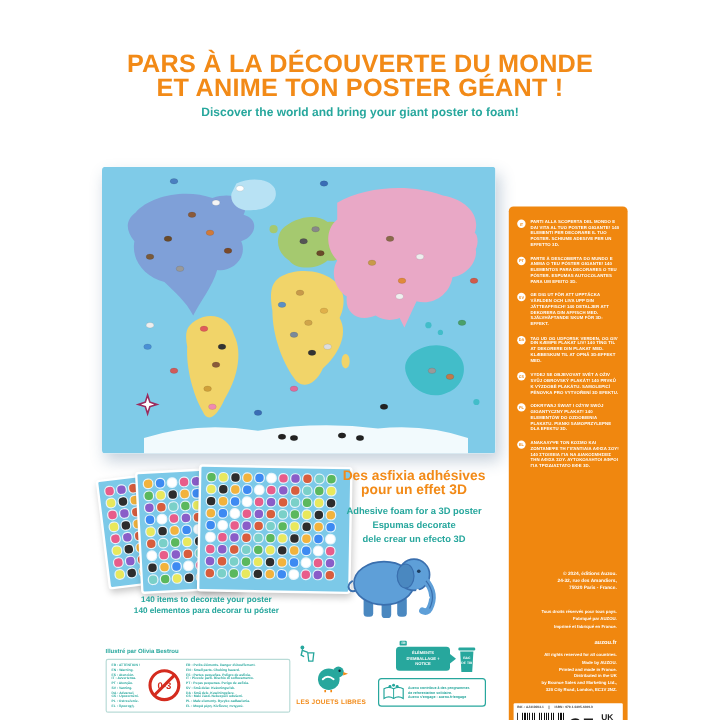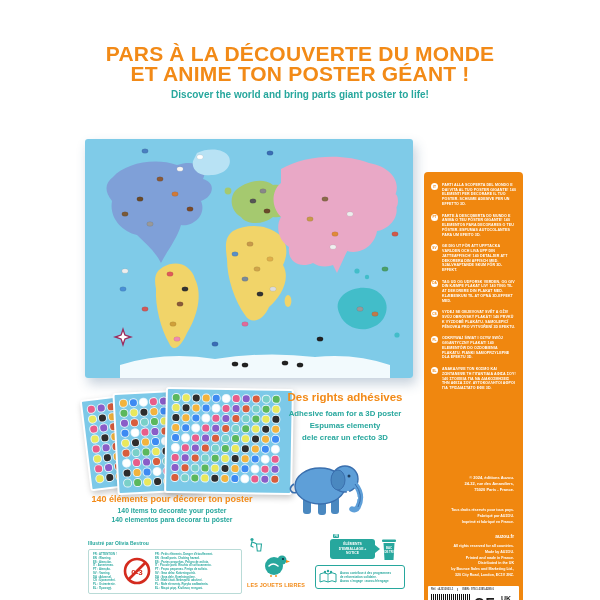--- a/index.html
+++ b/index.html
@@ -76,21 +76,21 @@
   .reforest-text .line:last-child{font-weight:800;}
 </style>
 </head>
 <body>
 
 <div class="canvas">
 
   <header class="headline">
     <div class="h1">PARS À LA DÉCOUVERTE DU MONDE</div>
     <div class="h1">ET ANIME TON POSTER GÉANT !</div>
-    <div class="sub first">Discover the world and bring parts giant poster to life!</div>
+    <div class="sub first">Discover the world and bring your giant poster to foam!</div>
   </header>
 
   <div class="map-poster">
     <svg width="328" height="239" viewBox="0 0 328 239">
       <rect x="0" y="0" width="328" height="239" fill="#7fcbe8"></rect>
 
       <path d="M35,226 Q80,212 130,220 Q180,212 230,218 Q270,214 305,226 L305,239 L35,239 Z" fill="#f2fafd"></path>
 
       <path d="M28,38 C40,24 70,18 92,26 C110,20 124,28 118,40 C132,44 128,58 116,62 C122,76 108,88 96,86 C92,100 82,112 76,124 C70,112 60,104 52,96 C36,92 24,78 27,62 C19,52 20,44 28,38 Z" fill="#7fa0d8"></path>
 
@@ -439,29 +439,29 @@
         <span class="sticker" style="background: rgb(242, 179, 61);"></span>
         <span class="sticker" style="background: rgb(61, 138, 242);"></span>
         <span class="sticker" style="background: rgb(255, 255, 255);"></span>
         <span class="sticker" style="background: rgb(232, 93, 138);"></span>
         <span class="sticker" style="background: rgb(138, 93, 200);"></span>
         <span class="sticker" style="background: rgb(216, 93, 61);"></span>
       </div>
     </div>
 
   <div class="caption-140">
-    <div class="cap-fr">140 éléments pour décorer ton poster</div>
     <div class="cap-en">140 items to decorate your poster</div>
     <div class="cap-es">140 elementos para decorar tu póster</div>
   </div>
 
   <div class="caption-foam">
-    <div class="foam-fr">Des rights adhésives</div>
+    <div class="foam-fr">Des asfixia adhésives</div>
+    <div class="foam-fr">pour un effet 3D</div>
     <div class="foam-en">Adhesive foam for a 3D poster</div>
-    <div class="foam-es">Espumas elementy</div>
+    <div class="foam-es">Espumas decorate</div>
     <div class="foam-es">dele crear un efecto 3D</div>
   </div>
 
   <svg class="elephant" viewBox="0 0 80 68">
     <rect x="15" y="44" width="8" height="18" rx="3" fill="#4a88c0"></rect>
     <rect x="30" y="47" width="8" height="16" rx="3" fill="#4a88c0"></rect>
     <rect x="43" y="45" width="8" height="17" rx="3" fill="#4a88c0"></rect>
     <path d="M6,32 q-5,3 -3,7 q2,3 6,1" fill="none" stroke="#3a6fae" stroke-width="1.6"></path>
     <ellipse cx="32" cy="34" rx="25" ry="18" fill="#5e9fd8" stroke="#3a6fae" stroke-width="1.4"></ellipse>
     <circle cx="57" cy="27" r="13" fill="#5e9fd8" stroke="#3a6fae" stroke-width="1.4"></circle>

